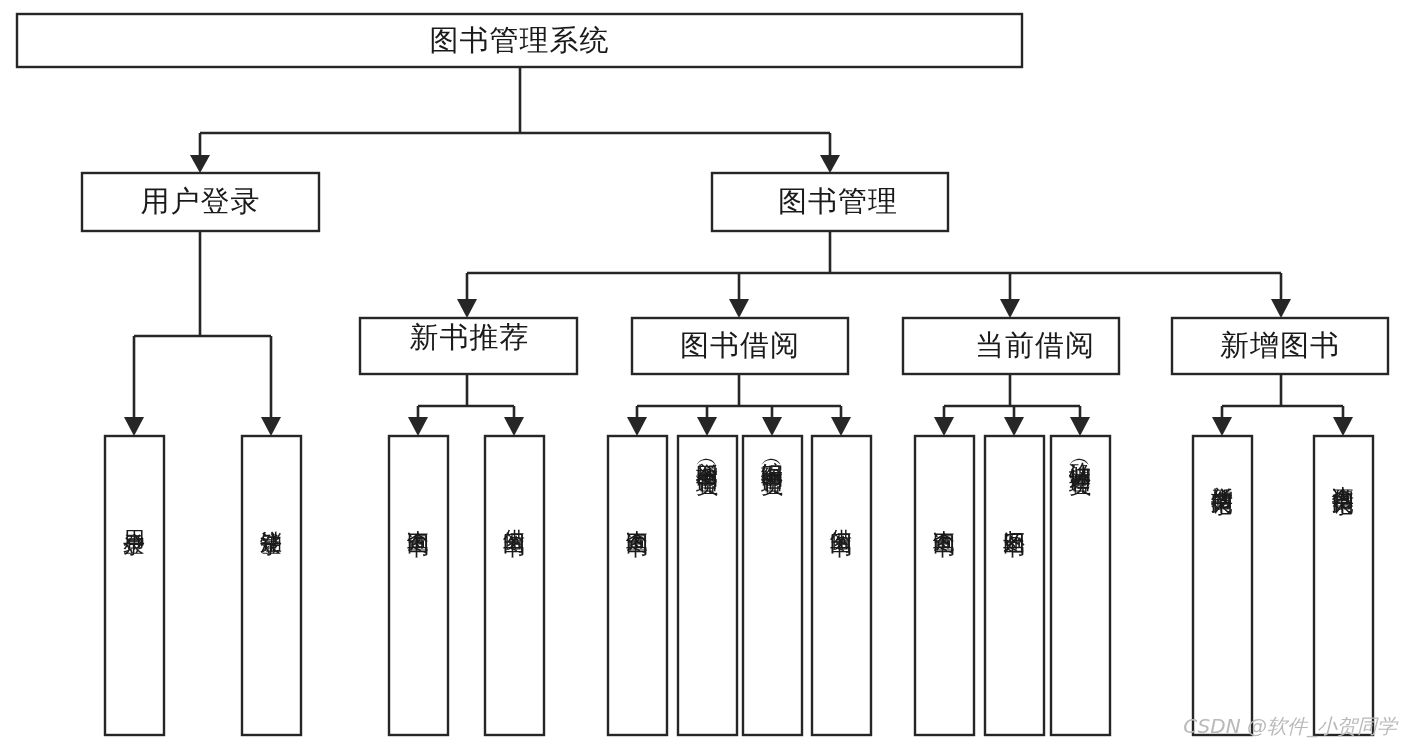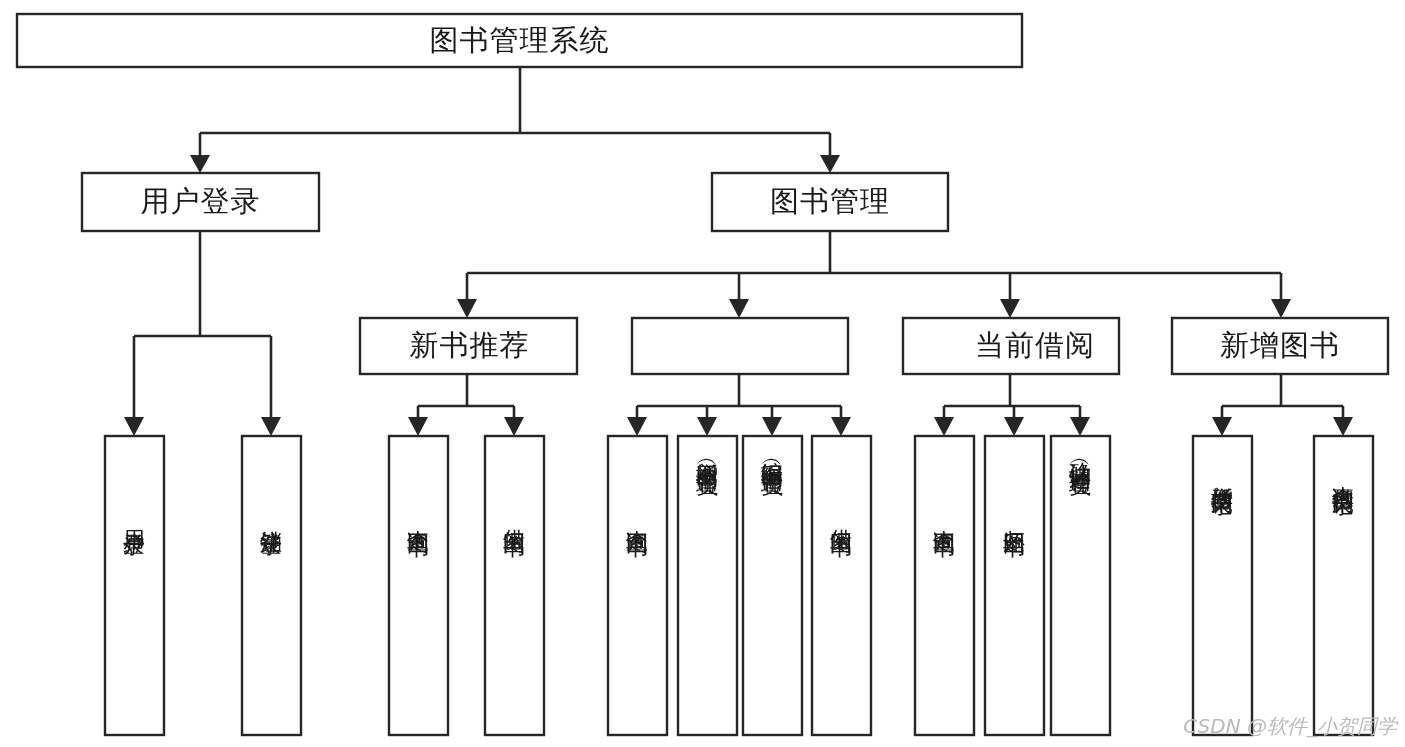--- a/index.html
+++ b/index.html
@@ -183,28 +183,31 @@
   </svg>
 
   <div class="horiz-label-holder" style="left:17px; top:14px; width:1005px; height:53px;">
     <span class="horiz-label">图书管理系统</span>
   </div>
 
   <div class="horiz-label-holder" style="left:82px; top:173px; width:237px; height:58px;">
     <span class="horiz-label">用户登录</span>
   </div>
 
-  <div class="horiz-label-holder" style="left:712px; top:173px; width:236px; height:58px;">
+  <div class="horiz-label-holder" style="left:712px; top:173px; width:236px; height:58px;padding-left:8px;">
     <span class="horiz-label">图书管理</span>
   </div>
 
-  <div class="horiz-label-holder" style="left:360px; top:318px; width:219px; height:56px;text-align:center;">
+  <div class="horiz-label-holder" style="left:360px; top:310px; width:219px; height:56px;text-align:center;">
     <span class="horiz-label">新书推荐</span>
   </div>
 
+  <div class="horiz-label-holder" style="left:632px; top:318px; width:216px; height:56px;">
+    <span class="horiz-label">图书借阅</span>
+  </div>
 
   <div class="horiz-label-holder" style="left:903px; top:318px; width:216px; height:56px;margin-left:24px;">
     <span class="horiz-label">当前借阅</span>
   </div>
 
   <div class="horiz-label-holder" style="left:1172px; top:318px; width:216px; height:56px;">
     <span class="horiz-label">新增图书</span>
   </div>
 
   <div class="vert-label-holder" style="left:105px; top:436px; width:59px; height:299px;">

